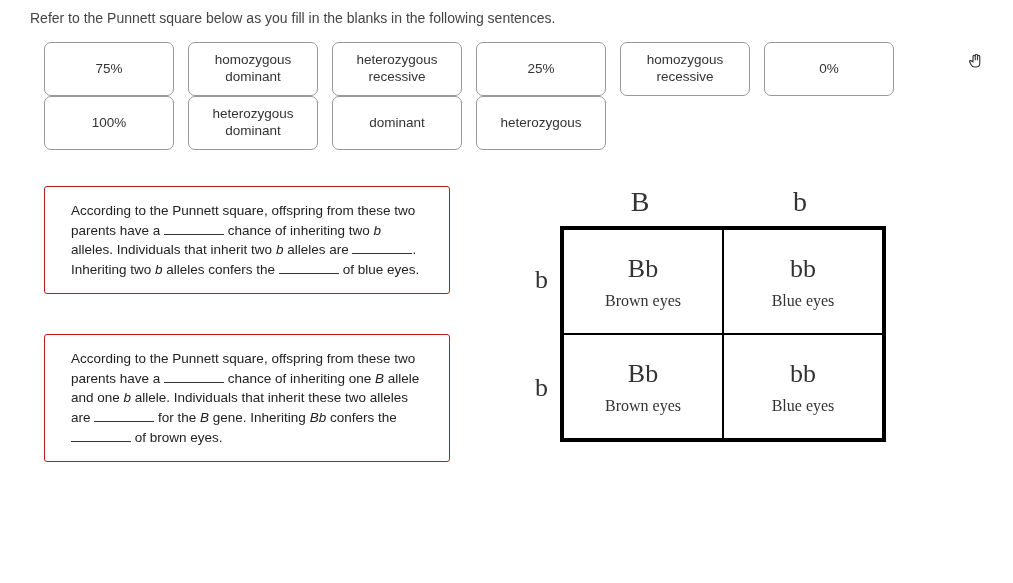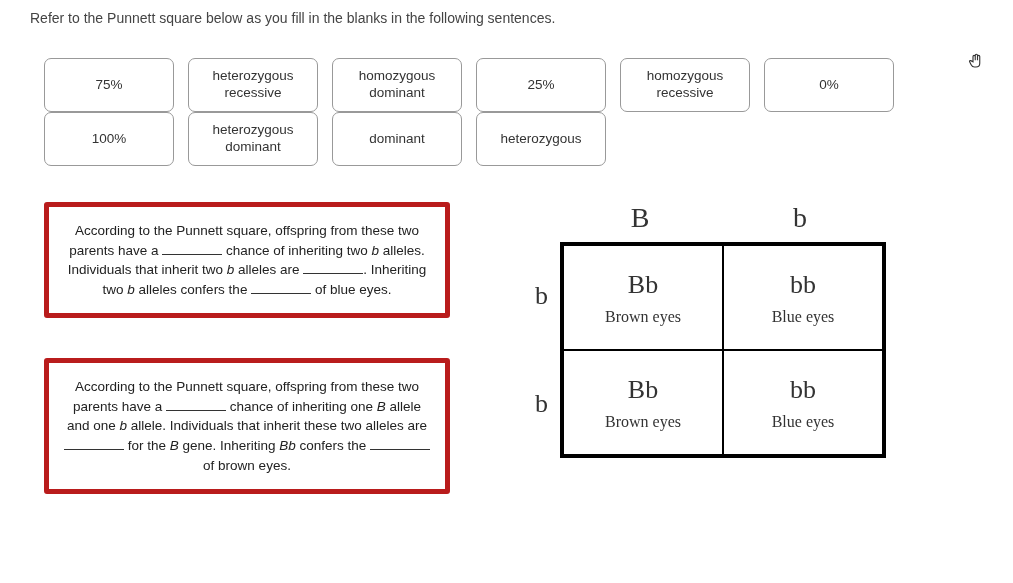--- a/index.html
+++ b/index.html
@@ -8,21 +8,21 @@
       background: #fff;
       width: 1013px;
       height: 583px;
       padding: 10px 30px;
       color: #333;
       position: relative;
     }
     .instruction {
       font-size: 14px;
       color: #444;
-      margin-bottom: 32px;
+      margin-bottom: 16px;
     }
     .tile-row {
       display: flex;
       gap: 14px;
       padding-left: 14px;
     }
     .tile {
       width: 130px;
       height: 54px;
       border: 1px solid #999;
@@ -42,27 +42,26 @@
     .bottom-wrap {
       display: flex;
       margin-top: 36px;
       gap: 20px;
     }
     .left-col {
       width: 420px;
       padding-left: 14px;
     }
     .para-box {
-      border: 5px solid #b91c1c;
+      border: 1px solid #b91c1c;
       border-radius: 3px;
-      padding: 14px 14px;
+      padding: 14px 26px;
       margin-bottom: 40px;
       font-size: 13.5px;
       line-height: 1.45;
-      text-align: center;
       color: #222;
     }
     .para-box .blank {
       display: inline-block;
       border-bottom: 1px solid #333;
       min-width: 60px;
       height: 1em;
       vertical-align: baseline;
     }
     .right-col {
@@ -138,22 +137,22 @@
 <div class="instruction">Refer to the Punnett square below as you fill in the blanks in the following sentences.</div>
 
 <span class="hand-icon">
   <svg width="18" height="18" viewBox="0 0 24 24" fill="none" stroke="#333" stroke-width="1.5">
       <path d="M8 13V6a1.5 1.5 0 013 0v5V4.5a1.5 1.5 0 013 0V11V6a1.5 1.5 0 013 0v9c0 3-2 5-5 5h-2c-2 0-3.5-1-4.5-3l-2-4c-.5-1 .5-2 1.5-1.5L8 13z"></path>
     </svg>
 </span>
 
 <div class="tile-row">
   <div class="tile">75%</div>
+  <div class="tile">homozygous dominant</div>
   <div class="tile">heterozygous recessive</div>
-  <div class="tile">homozygous dominant</div>
   <div class="tile">25%</div>
   <div class="tile">homozygous recessive</div>
   <div class="tile">0%</div>
 </div>
 
 <div class="tile-row">
   <div class="tile">100%</div>
   <div class="tile">heterozygous dominant</div>
   <div class="tile">dominant</div>
   <div class="tile">heterozygous</div>

